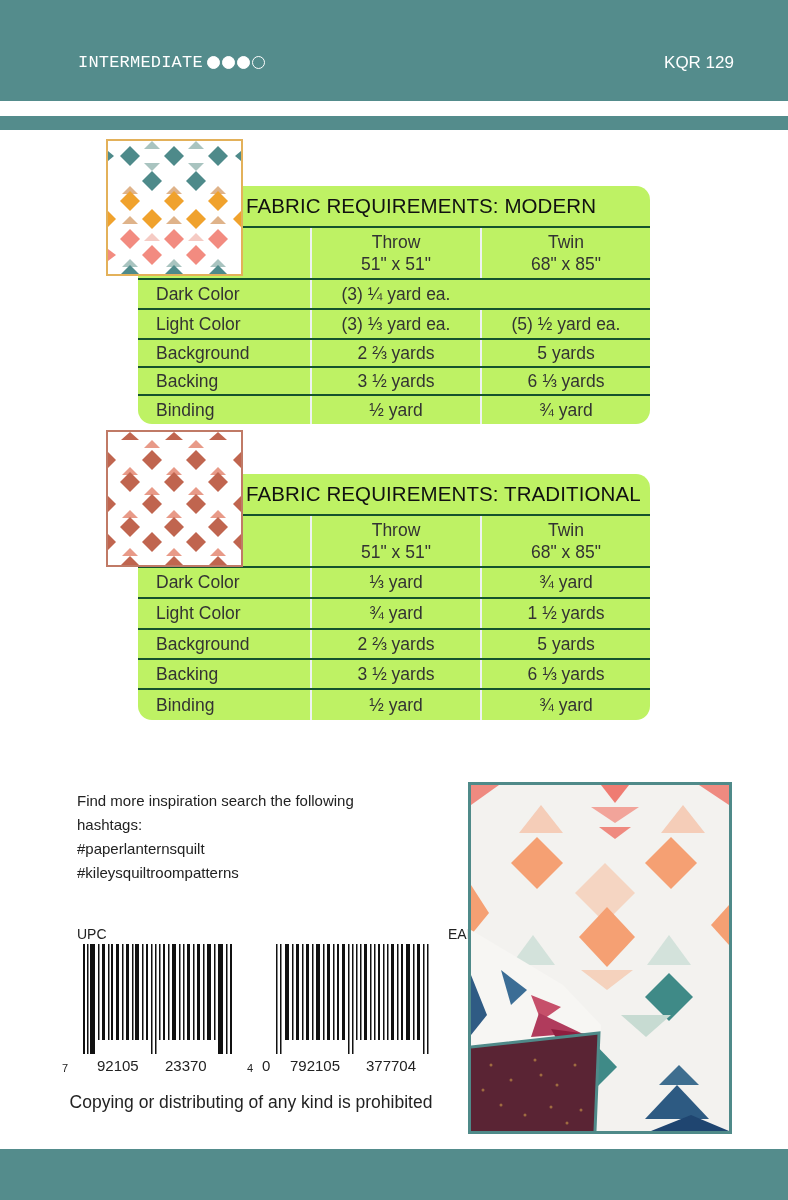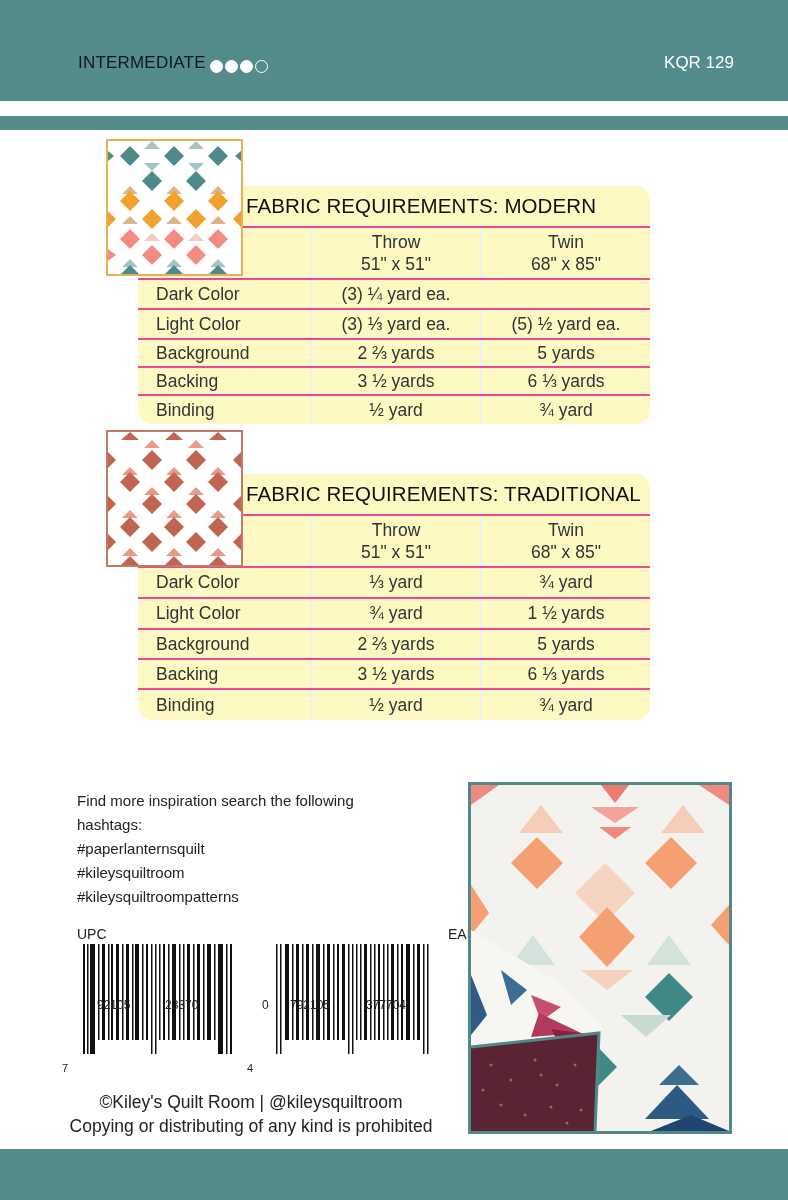--- a/index.html
+++ b/index.html
@@ -1,42 +1,42 @@
 <!DOCTYPE html>
 <html><head>
 <meta charset="utf-8">
 <style>
   * { box-sizing: border-box; margin: 0; padding: 0; }
   html, body { width: 788px; height: 1200px; background: #ffffff; overflow: hidden; }
   body { position: relative; font-family: "Liberation Sans", "DejaVu Sans", sans-serif; color: #222; }
 
   .header-band { position: absolute; left: 0; top: 0; width: 788px; height: 101px; background: #548c8c; }
-  .header-level { position: absolute; left: 78px; top: 53px; color: #0f172a; font-size: 17px; letter-spacing: 0.2px; display: flex; align-items: flex-end; }
+  .header-level { position: absolute; left: 78px; top: 53px; color: #ffffff; font-size: 17px; letter-spacing: 0.2px; display: flex; align-items: center; font-family: Liberation Mono, monospace; }
   .dots { display: inline-flex; margin-left: 4px; gap: 2px; align-items: center; }
   .dot { width: 13px; height: 13px; border-radius: 50%; border: 1.4px solid #fff; }
   .dot.full { background: #fff; }
   .header-code { position: absolute; right: 54px; top: 53px; color: #fff; font-size: 17px; }
   .sub-band { position: absolute; left: 0; top: 116px; width: 788px; height: 14px; background: #548c8c; }
   .thumb { position: absolute; left: 106px; width: 137px; height: 137px; background: #fff; overflow: hidden; }
   .thumb svg { display: block; }
-  .ftable { position: absolute; left: 138px; width: 512px; background: #fef9c3; border-radius: 14px 14px 14px 14px; overflow: hidden; }
+  .ftable { position: absolute; left: 138px; width: 512px; background: #bef264; border-radius: 14px 14px 14px 14px; overflow: hidden; }
   .ftitle { height: 40px; padding-left: 108px; font-size: 20.5px; color: #111; display: flex; align-items: center; letter-spacing: 0.1px; }
-  .frow { display: flex; border-top: 2px solid #ec4899; }
+  .frow { display: flex; border-top: 2px solid #14532d; }
   .fcell { display: flex; align-items: center; font-size: 17.5px; color: #333; }
   .fcell.label { width: 172px; padding-left: 18px; }
   .fcell.val { justify-content: center; text-align: center; border-left: 2px solid #eef3f2; }
   .fcell.c1 { width: 170px; }
   .fcell.c2 { flex: 1; }
   .hdr-row .fcell { flex-direction: column; justify-content: center; line-height: 22px; }
 
   .hashtags { position: absolute; left: 77px; top: 789px; font-size: 15px; line-height: 24px; color: #222; }
 
   .barcode-label { position: absolute; top: 926px; font-size: 14px; color: #222; }
   .barcode { position: absolute; top: 944px; height: 110px; }
-  .bc-digits { position: absolute; top: 998px; font-size: 12px; color: #222; }
+  .bc-digits { position: absolute; top: 1057px; font-size: 15px; color: #222; }
   .bc-small { font-size: 11px; }
 
   .copyright { position: absolute; left: 55px; width: 392px; text-align: center; font-size: 17.5px; line-height: 24px; color: #222; top: 1090px; }
 
   .photo { position: absolute; left: 468px; top: 782px; width: 264px; height: 352px; border: 3px solid #4f8a89; background: #f2f1ee; overflow: hidden; }
 
   .footer-band { position: absolute; left: 0; top: 1149px; width: 788px; height: 51px; background: #548c8c; }
 </style>
 </head>
 <body>
@@ -220,21 +220,20 @@
     <polygon points="22,124 31,133 13,133" fill="#c0654f"></polygon>
       <polygon points="66,124 75,133 57,133" fill="#c0654f"></polygon>
       <polygon points="110,124 119,133 101,133" fill="#c0654f"></polygon>
   </svg>
 </div>
 
 <div class="hashtags">
   <div>Find more inspiration search the following</div>
   <div>hashtags:</div>
   <div>#paperlanternsquilt</div>
-  <div>#kileysquiltroom</div>
   <div>#kileysquiltroompatterns</div>
 </div>
 
 <div class="barcode-label" style="left:77px;">UPC</div>
 <div class="barcode-label" style="left:408px;margin-left:40px;">EAN</div>
 
 <svg class="barcode" style="left:77px;" width="164" height="110" viewBox="0 0 164 110">
   <g fill="#111">
     <rect x="6" y="0" width="2" height="110"></rect>
       <rect x="10" y="0" width="1.5" height="110"></rect>
@@ -308,21 +307,20 @@
 
 <div class="bc-digits bc-small" style="left:62px; top:1062px;">7</div>
 <div class="bc-digits" style="left:97px;">92105</div>
 <div class="bc-digits" style="left:165px;">23370</div>
 <div class="bc-digits bc-small" style="left:247px; top:1062px;">4</div>
 <div class="bc-digits" style="left:262px;">0</div>
 <div class="bc-digits" style="left:290px;">792105</div>
 <div class="bc-digits" style="left:366px;">377704</div>
 
 <div class="copyright">
-  <div>©Kiley's Quilt Room | @kileysquiltroom</div>
   <div>Copying or distributing of any kind is prohibited</div>
 </div>
 
 <div class="photo">
   <svg width="258" height="346" viewBox="0 0 258 346">
     <rect width="258" height="346" fill="#f3f2ef"></rect>
     <polygon points="130,0 158,0 144,18" fill="#ef7c72"></polygon>
     <polygon points="0,0 28,0 0,20" fill="#ef8a80"></polygon>
       <polygon points="228,0 258,0 258,20" fill="#ef8a80"></polygon>
     <polygon points="120,22 168,22 144,38" fill="#f2a49a"></polygon>

